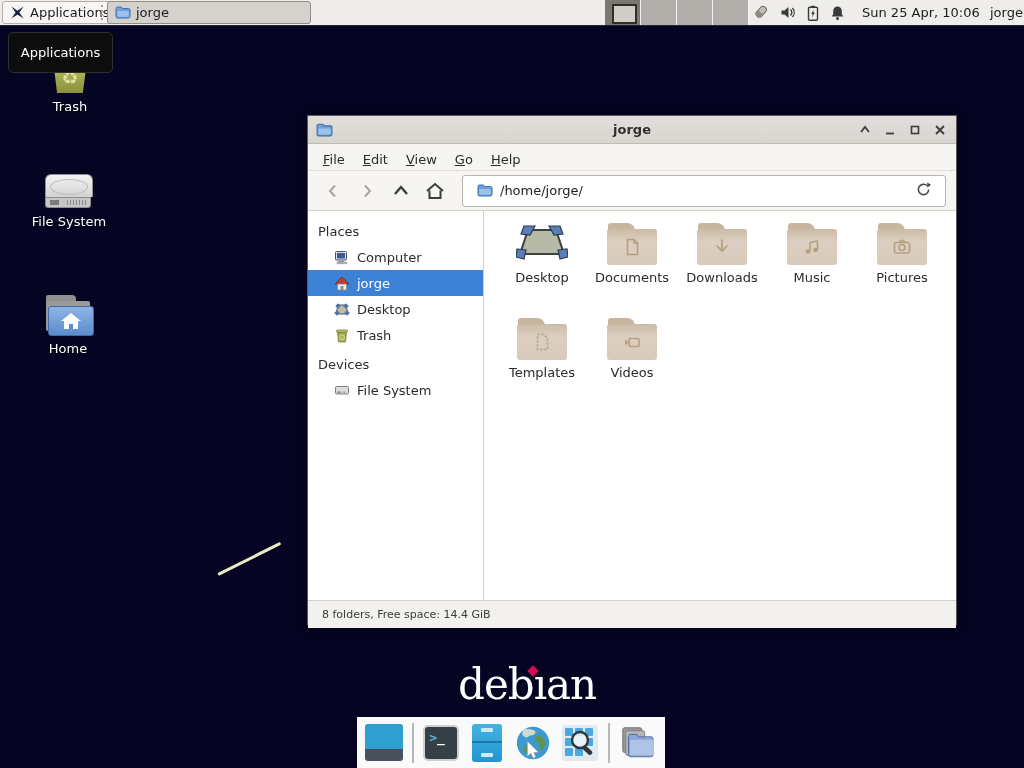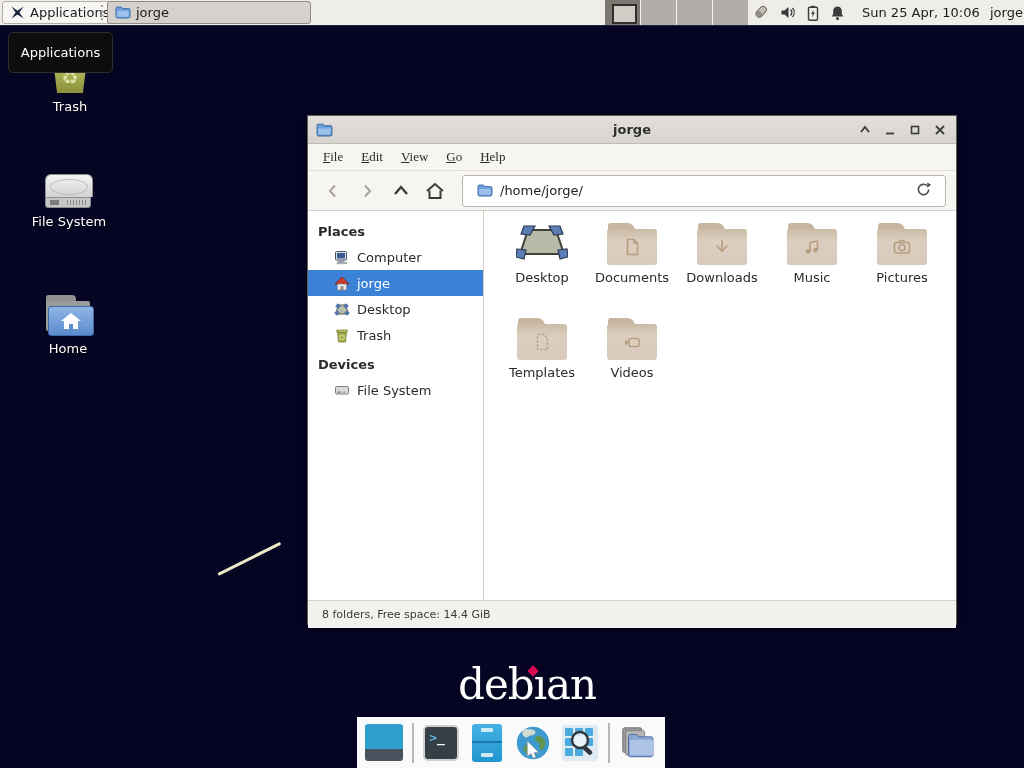--- a/index.html
+++ b/index.html
@@ -45,30 +45,30 @@
   
   #scratch{position:absolute;left:218px;top:573px;width:70px;height:3px;background:#eceac9;transform:rotate(-26.5deg);transform-origin:left center;border-radius:2px;}
 
   
   #win{position:absolute;left:307px;top:115px;width:650px;height:510px;background:#f6f5f2;border:1px solid #5c5c5c;box-sizing:border-box;box-shadow:0 2px 10px rgba(0,0,0,.5);}
   #titlebar{position:relative;height:27px;background:linear-gradient(180deg,#e2dfda,#d8d5d0);border-bottom:1px solid #bfbcb6;display:flex;align-items:center;}
   #title-text{position:absolute;left:0;right:0;text-align:center;font-size:13px;font-weight:bold;color:#2f2f2f;}
   #title-icon{margin-left:8px;z-index:2;}
   #title-controls{position:absolute;right:8px;top:0;height:27px;display:flex;align-items:center;gap:9px;z-index:2;}
   .tctl{width:16px;height:16px;display:flex;align-items:center;justify-content:center;}
-  #menubar{height:26px;background:#f6f5f2;display:flex;align-items:center;padding-left:6px;font-size:13px;color:#2b2b2b;border-bottom:1px solid #e2dfda;font-family:Liberation Serif, serif;}
+  #menubar{height:26px;background:#f6f5f2;display:flex;align-items:flex-end;padding-left:6px;font-size:13px;color:#2b2b2b;border-bottom:1px solid #e2dfda;}
   .mi{padding:3px 9px;}
   .mi u{text-decoration:underline;}
   #toolbar{height:39px;background:#f6f5f2;border-bottom:1px solid #d3d0ca;display:flex;align-items:center;padding:0 10px;gap:4px;}
   .tbtn{width:30px;height:28px;display:flex;align-items:center;justify-content:center;border-radius:3px;}
   #pathbar{flex:1;height:30px;margin-left:8px;background:#fff;border:1px solid #b9b5ad;border-radius:3px;display:flex;align-items:center;padding:0 14px;gap:7px;font-size:13px;color:#222;}
   #pathbar .reload{margin-left:auto;}
   #winbody{display:flex;height:389px;background:#fff;}
   #sidebar{width:176px;border-right:1px solid #d3d0ca;background:#fff;font-size:13px;color:#2b2b2b;padding-top:8px;box-sizing:border-box;}
-  .shead{font-weight:bold;padding:5px 10px;}
+  .shead{font-weight:normal;padding:5px 10px;}
   .srow{display:flex;align-items:center;gap:7px;height:26px;padding-left:26px;}
   .srow.sel{background:#3b82d6;color:#fff;}
   #files{flex:1;display:grid;grid-template-columns:repeat(5,90px);grid-auto-rows:95px;padding:12px 0 0 13px;align-content:start;}
   .fitem{display:flex;flex-direction:column;align-items:center;justify-content:flex-start;gap:5px;}
   .ficon{width:50px;height:42px;position:relative;}
   .ficon .tab{position:absolute;left:1px;top:0;width:27px;height:10px;background:#c6b59f;border-radius:3px 8px 0 0;}
   .ficon .fbody{position:absolute;left:0;top:6px;width:50px;height:36px;background:linear-gradient(180deg,#cbbba6,#dccfc1 35%,#d7cabb);border-radius:3px;display:flex;align-items:center;justify-content:center;}
   .fitem .lbl{font-size:13px;color:#2b2b2b;}
   #statusbar{height:27px;background:#f2f1ee;border-top:1px solid #d3d0ca;display:flex;align-items:center;padding-left:14px;font-size:11px;color:#3a3a3a;}
 

